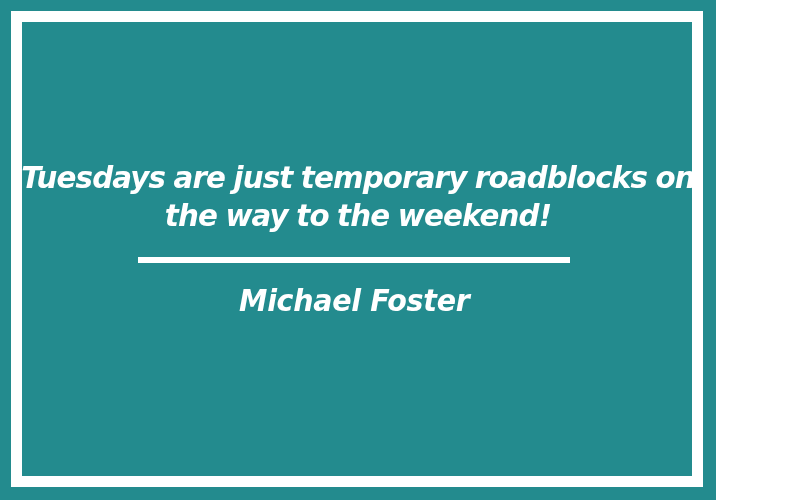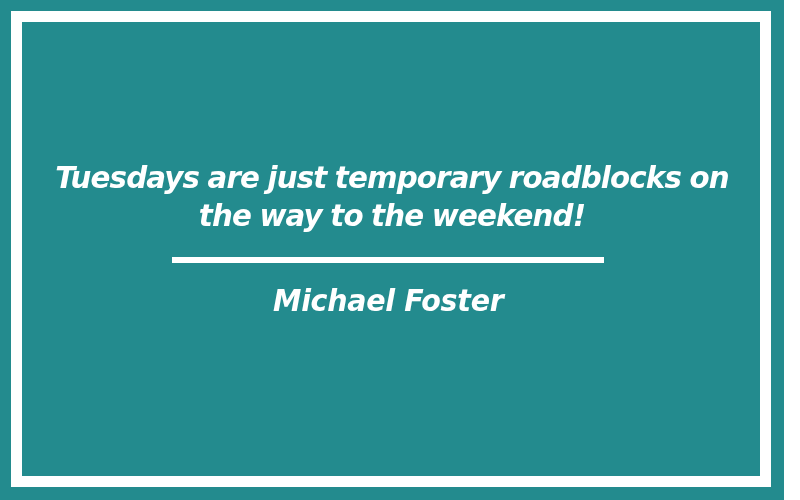--- a/index.html
+++ b/index.html
@@ -9,21 +9,21 @@
   }
   body {
     width: 800px;
     height: 500px;
     overflow: hidden;
     font-family: "Liberation Sans", sans-serif;
   }
 
   .quote-card {
     position: relative;
-    width: 784px;
+    width: 716px;
     height: 500px;
     background: #238b8e;
     box-sizing: border-box;
     display: flex;
     align-items: center;
     justify-content: center;
     padding-left: 39px;
   }
 
   

